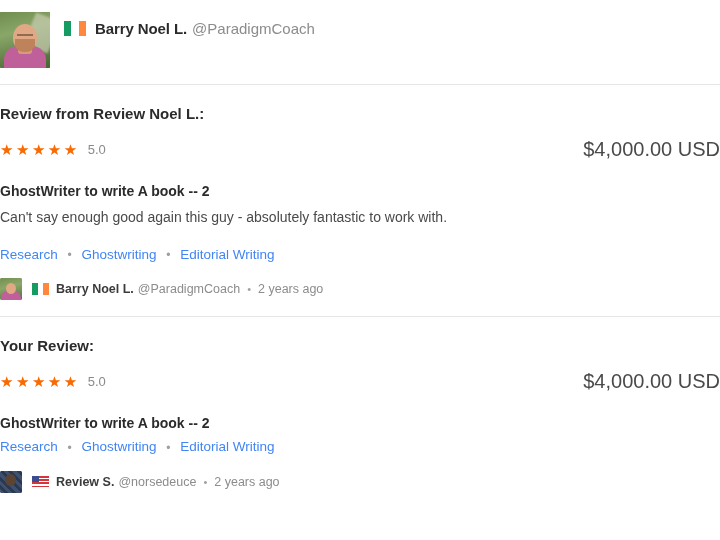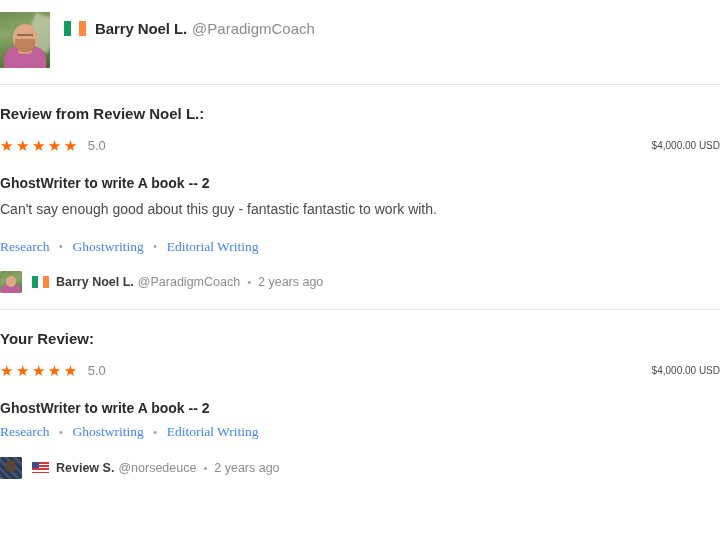--- a/index.html
+++ b/index.html
@@ -171,41 +171,40 @@
     letter-spacing: 2.5px;
     line-height: 1;
   }
   .score {
     color: #8a8a8a;
     font-size: 13px;
     margin-left: 8px;
   }
   .price {
     color: #4a4a4a;
-    font-size: 10px;
+    font-size: 20px;
     white-space: nowrap;
   }
   .job-title {
     font-size: 14px;
     font-weight: bold;
     color: #2b2b2b;
     margin: 0 0 8px 0;
   }
   .review-body {
     font-size: 14px;
     color: #4a4a4a;
     line-height: 1.55;
     margin: 0 0 18px 0;
     max-width: 600px;
   }
   .tags {
     font-size: 13.5px;
     color: #4285f4;
     margin-bottom: 16px;
-    font-family: Liberation Serif, serif;
   }
   .tags a {
     color: #4285f4;
     text-decoration: none;
   }
   .tag-sep {
     color: #9aa0a6;
     margin: 0 6px;
     font-size: 12px;
     vertical-align: middle;
@@ -301,21 +300,21 @@
       <div class="rating-row">
         <div class="stars-wrap">
           <span class="stars">★★★★★</span>
           <span class="score">5.0</span>
         </div>
         <div class="price">$4,000.00 USD</div>
       </div>
 
       <div class="job-title">GhostWriter to write A book -- 2</div>
 
-      <div class="review-body">Can't say enough good about this guy - fantastic fantastic to work with.</div>
+      <div class="review-body">Can't say enough good again this guy - absolutely fantastic to work with.</div>
 
       <div class="tags">
         <a href="#">Research</a>
         <span class="tag-sep">•</span>
         <a href="#">Ghostwriting</a>
         <span class="tag-sep">•</span>
         <a href="#">Editorial Writing</a>
       </div>
 
       <div class="attribution">

